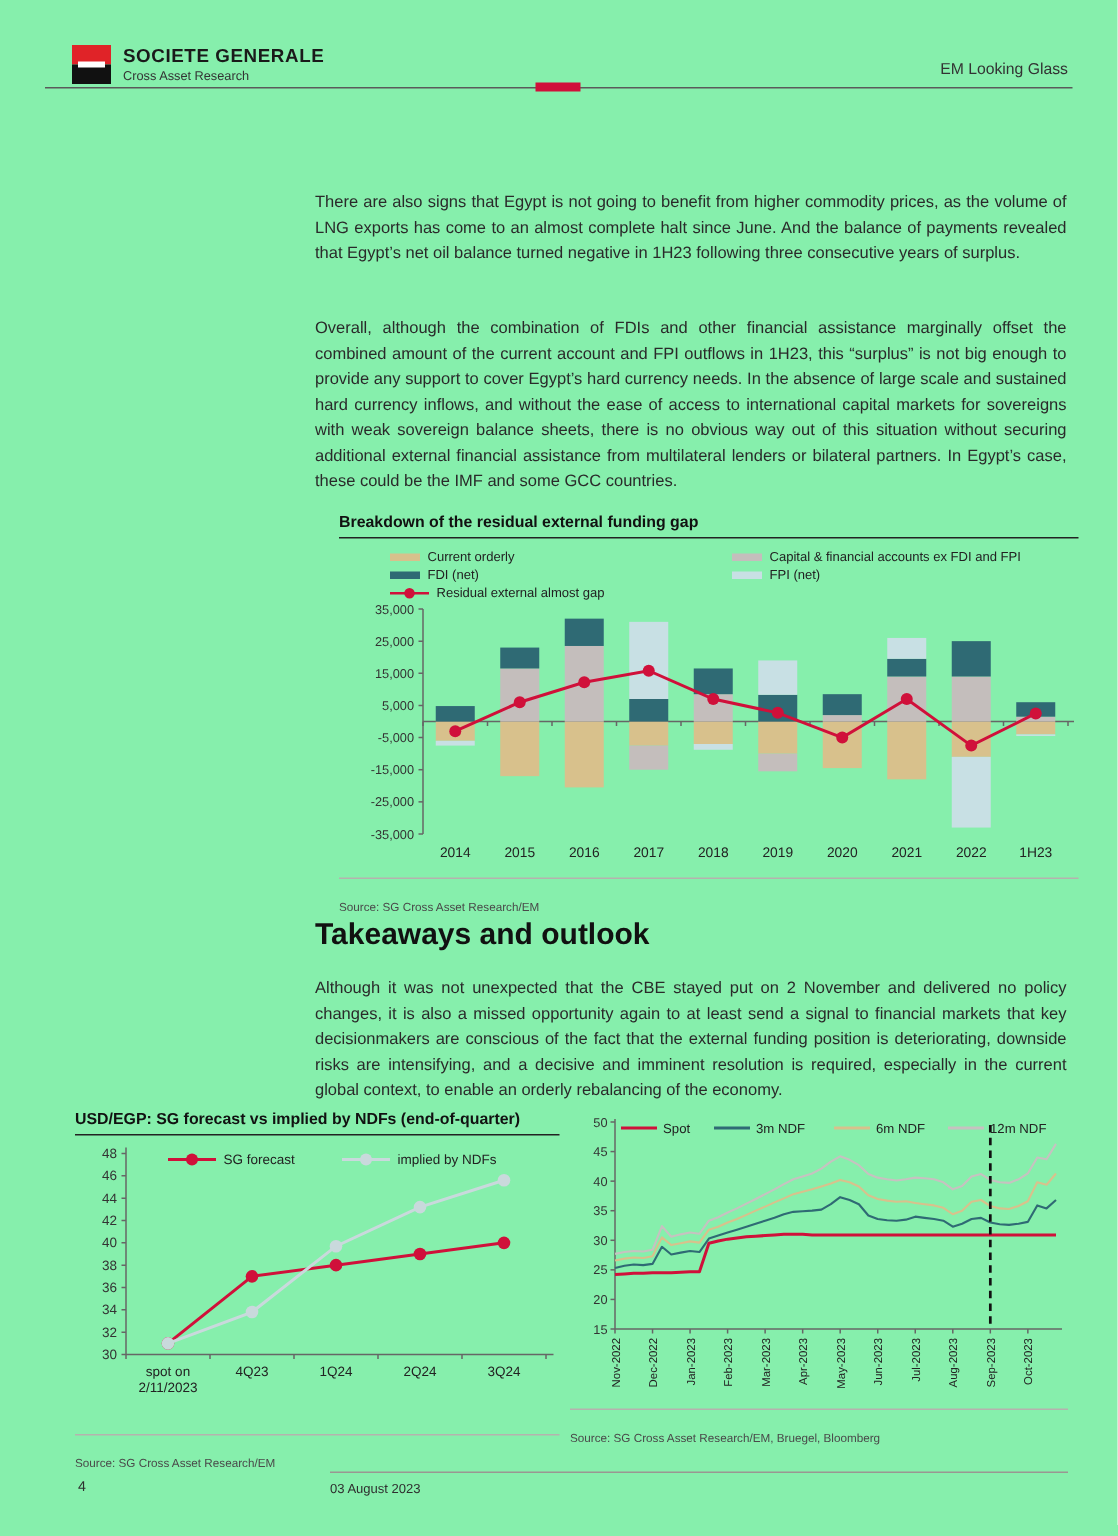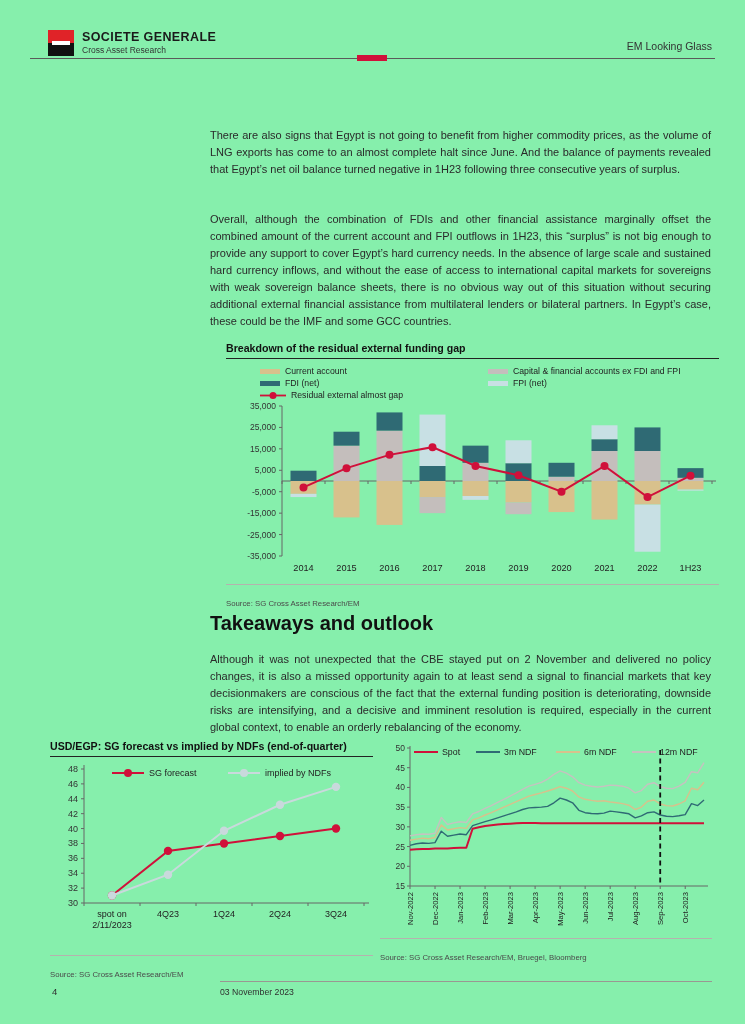--- a/index.html
+++ b/index.html
@@ -69,21 +69,21 @@
 
   <p class="para" id="p1">There are also signs that Egypt is not going to benefit from higher commodity prices, as the volume of LNG exports has come to an almost complete halt since June. And the balance of payments revealed that Egypt’s net oil balance turned negative in 1H23 following three consecutive years of surplus.</p>
   <p class="para" id="p2">Overall, although the combination of FDIs and other financial assistance marginally offset the combined amount of the current account and FPI outflows in 1H23, this “surplus” is not big enough to provide any support to cover Egypt’s hard currency needs. In the absence of large scale and sustained hard currency inflows, and without the ease of access to international capital markets for sovereigns with weak sovereign balance sheets, there is no obvious way out of this situation without securing additional external financial assistance from multilateral lenders or bilateral partners. In Egypt’s case, these could be the IMF and some GCC countries.</p>
 
   <div class="fig" id="fig1">
     <div class="fig-title">Breakdown of the residual external funding gap</div>
     <div class="lg1" id="legend-funding">
         <div class="col">
           <div class="lg-item">
             <span class="sw-bar" style="background: rgb(216, 193, 140);"></span>
-            <span>Current account</span>
+            <span>Current orderly</span>
           </div>
           <div class="lg-item">
             <span class="sw-bar" style="background: rgb(47, 106, 116);"></span>
             <span>FDI (net)</span>
           </div>
           <div class="lg-item">
             <svg width="26" height="9">
               <line x1="0" y1="4.5" x2="26" y2="4.5" stroke="#d0103a" stroke-width="1.8"></line>
               <circle cx="13" cy="4.5" r="3.5" fill="#d0103a"></circle>
             </svg>
@@ -310,15 +310,15 @@
         <line x1="176" y1="12" x2="200" y2="12" stroke="#d8c18c" stroke-width="2"></line>
         <text x="204" y="15" font-size="8.8" fill="#222">6m NDF</text>
         <line x1="252" y1="12" x2="276" y2="12" stroke="#c6c2c0" stroke-width="2"></line>
         <text x="280" y="15" font-size="8.8" fill="#222">12m NDF</text>
       </svg>
     <div class="fig-src">Source: SG Cross Asset Research/EM, Bruegel, Bloomberg</div>
   </div>
 
   <div class="ftr-line"></div>
   <div class="ftr-page">4</div>
-  <div class="ftr-date">03 November 2023</div>
+  <div class="ftr-date">03 August 2023</div>
 
 </div>
 
 </body></html>

